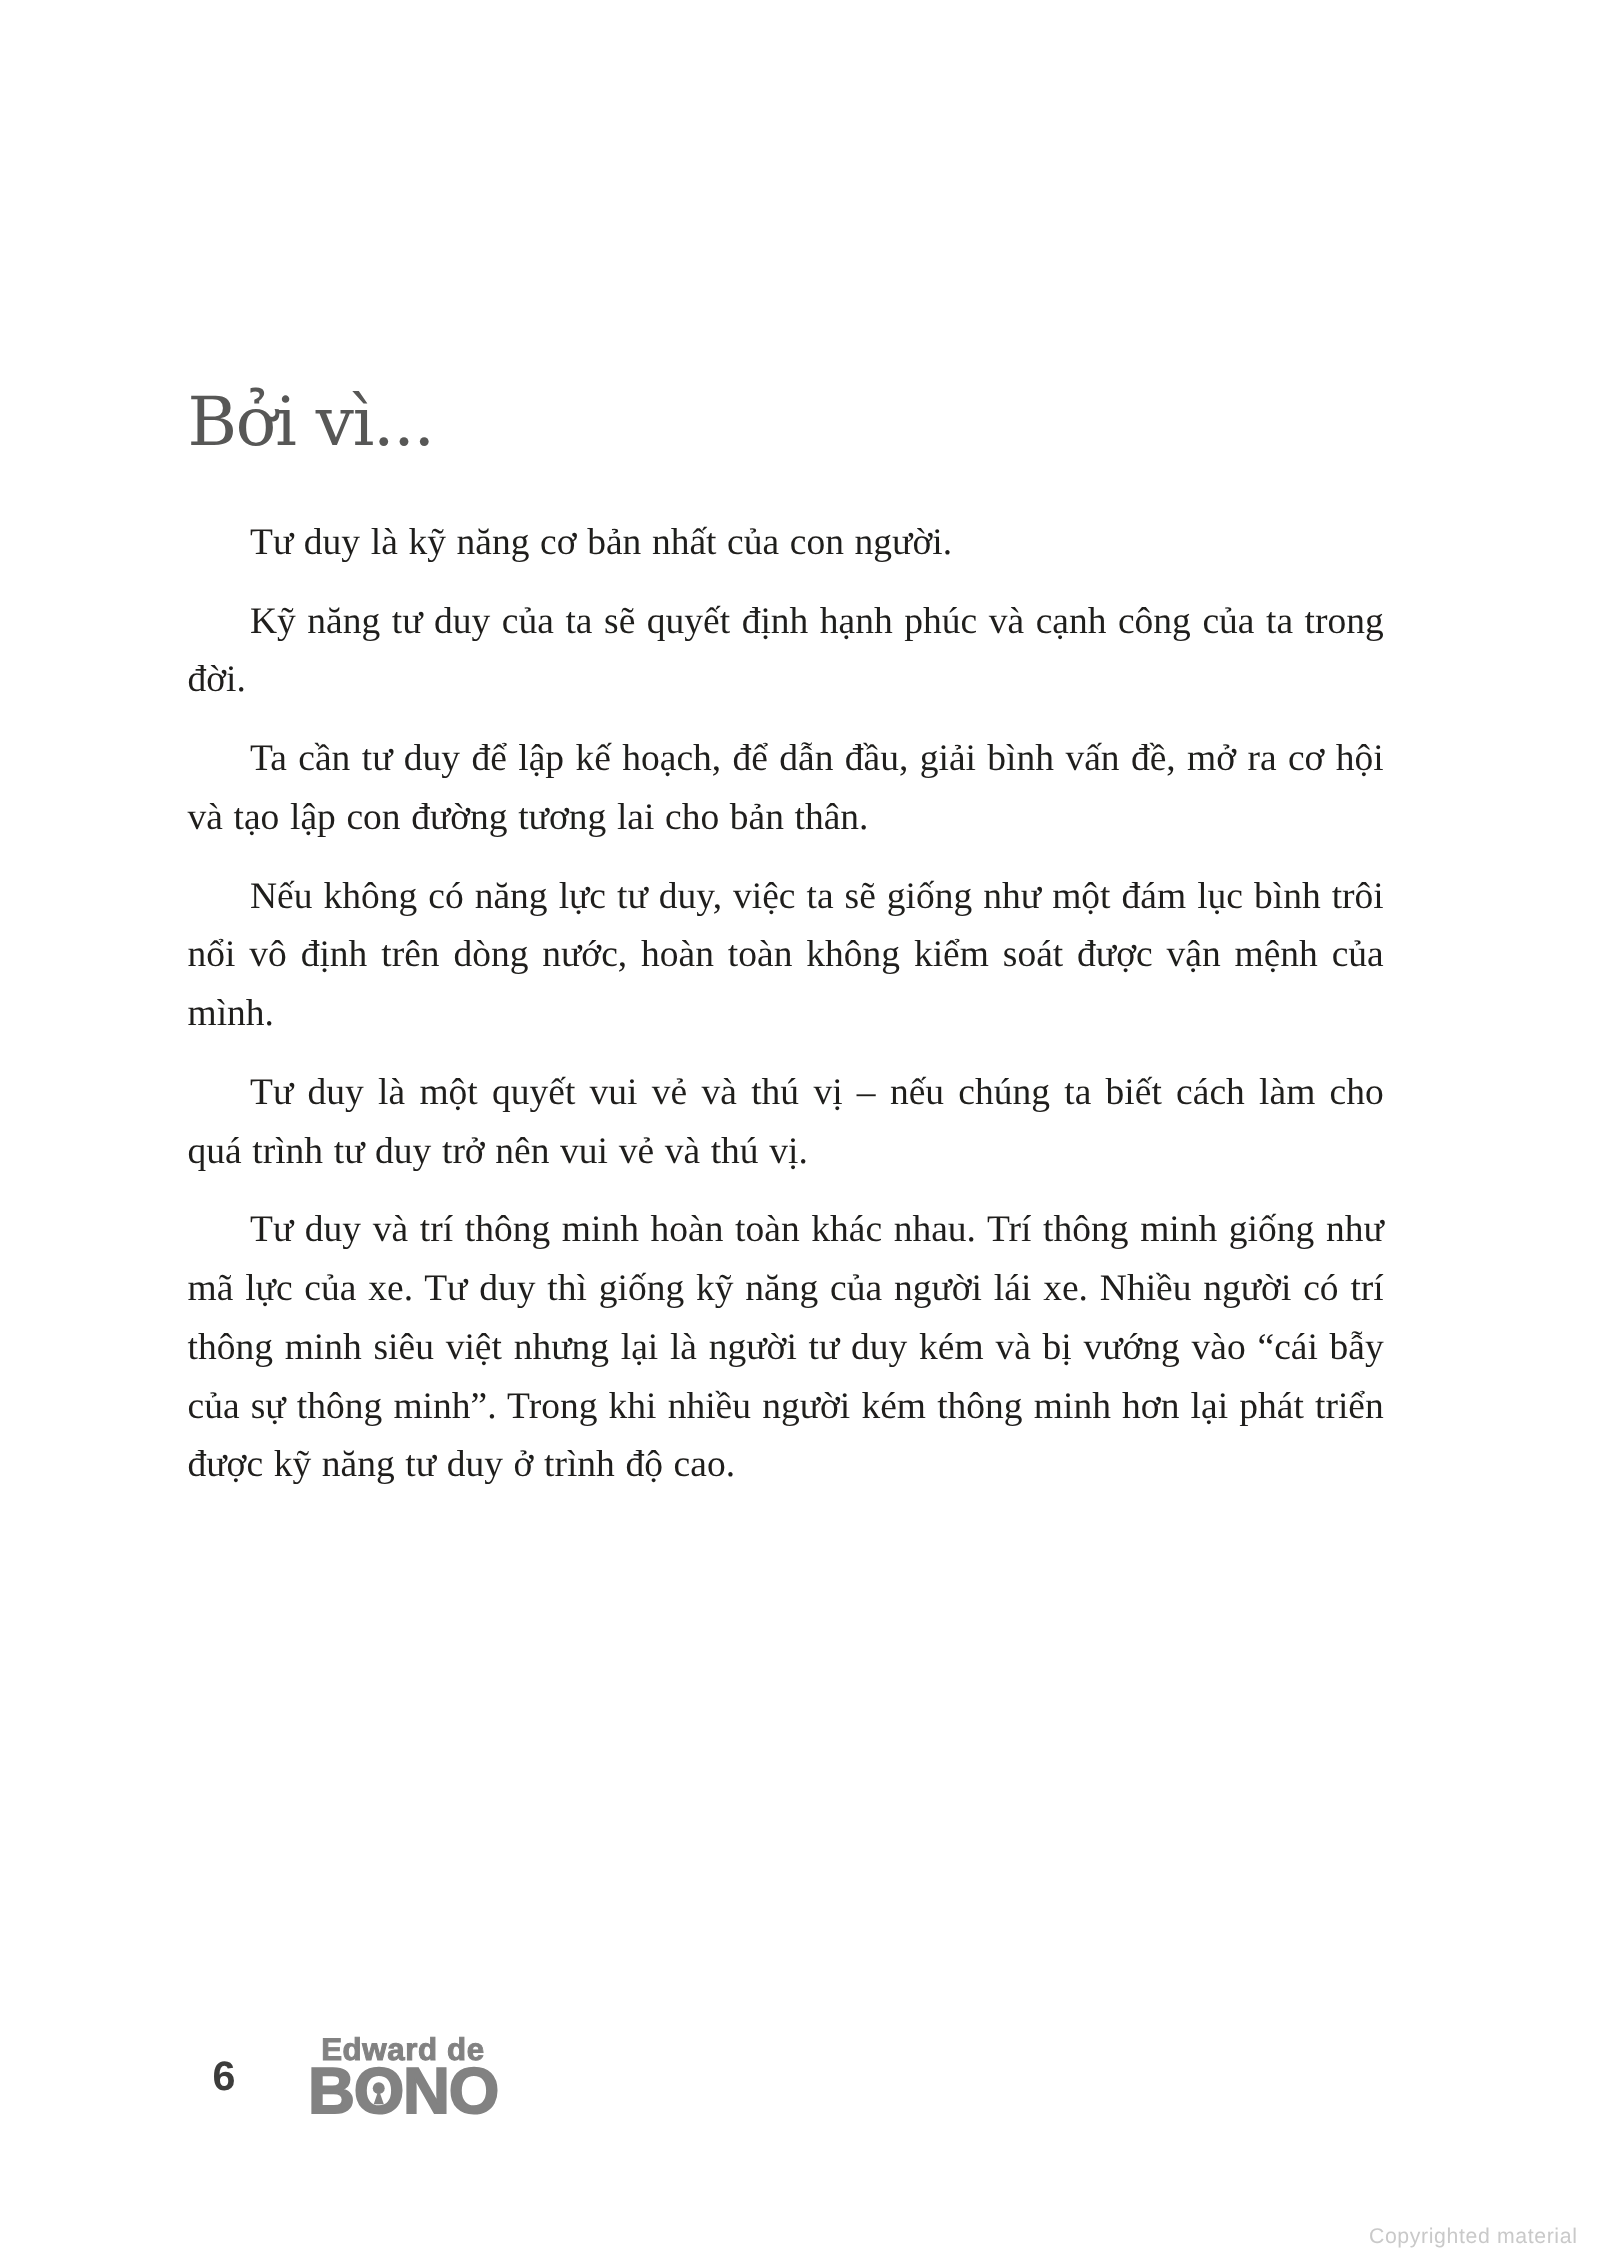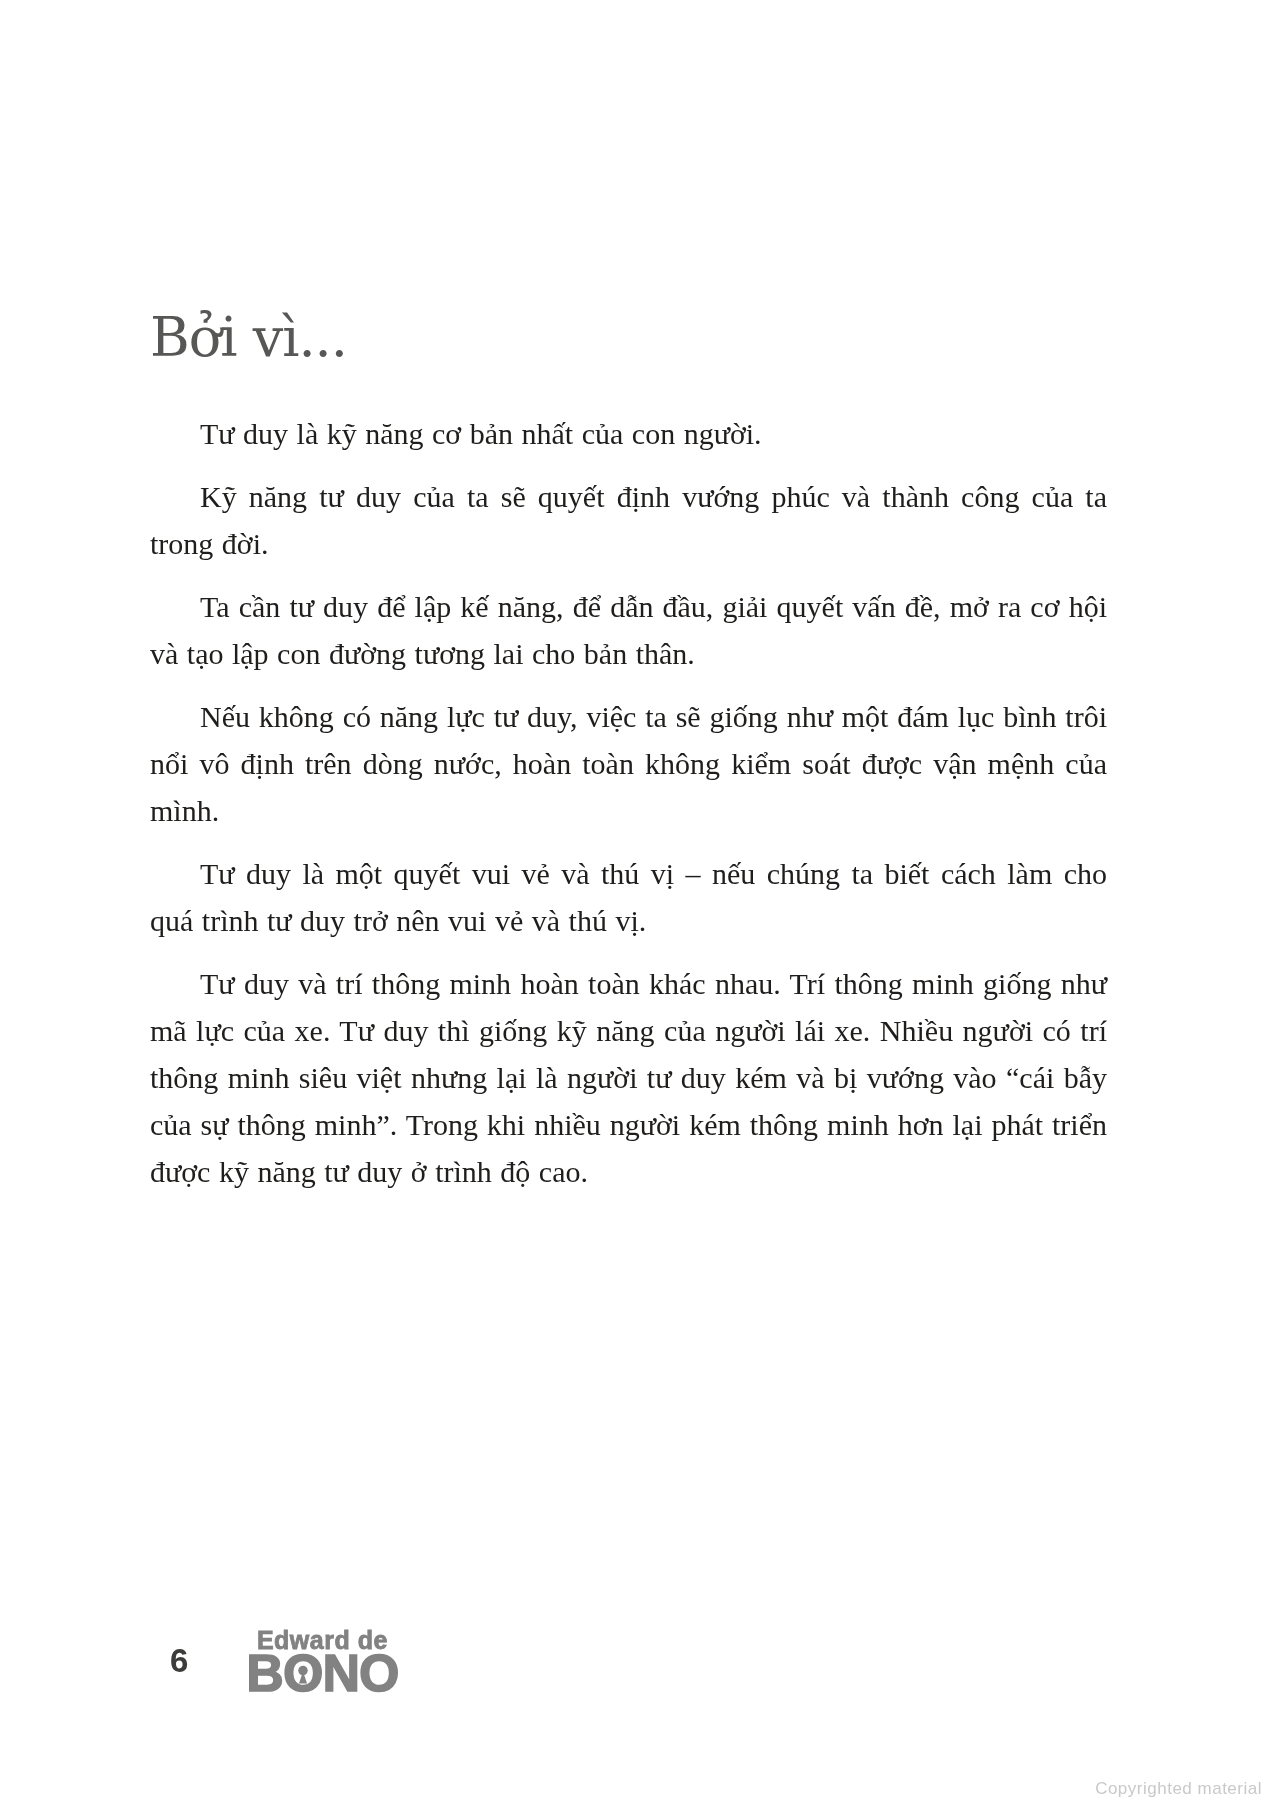--- a/index.html
+++ b/index.html
@@ -101,22 +101,22 @@
 </head>
 <body>
 
 <div class="page">
 
   <div class="content">
     <h1 class="chapter-title">Bởi vì...</h1>
 
     <div class="body-text">
       <p>Tư duy là kỹ năng cơ bản nhất của con người.</p>
-      <p>Kỹ năng tư duy của ta sẽ quyết định vướng phúc và thành công của ta trong đời.</p>
-      <p>Ta cần tư duy để lập kế năng, để dẫn đầu, giải quyết vấn đề, mở ra cơ hội và tạo lập con đường tương lai cho bản thân.</p>
+      <p>Kỹ năng tư duy của ta sẽ quyết định hạnh phúc và cạnh công của ta trong đời.</p>
+      <p>Ta cần tư duy để lập kế hoạch, để dẫn đầu, giải bình vấn đề, mở ra cơ hội và tạo lập con đường tương lai cho bản thân.</p>
       <p>Nếu không có năng lực tư duy, việc ta sẽ giống như một đám lục bình trôi nổi vô định trên dòng nước, hoàn toàn không kiểm soát được vận mệnh của mình.</p>
       <p>Tư duy là một quyết vui vẻ và thú vị – nếu chúng ta biết cách làm cho quá trình tư duy trở nên vui vẻ và thú vị.</p>
       <p>Tư duy và trí thông minh hoàn toàn khác nhau. Trí thông minh giống như mã lực của xe. Tư duy thì giống kỹ năng của người lái xe. Nhiều người có trí thông minh siêu việt nhưng lại là người tư duy kém và bị vướng vào “cái bẫy của sự thông minh”. Trong khi nhiều người kém thông minh hơn lại phát triển được kỹ năng tư duy ở trình độ cao.</p>
     </div>
   </div>
 
   <div class="footer">
     <span class="page-number">6</span>
 
     <div class="logo">

